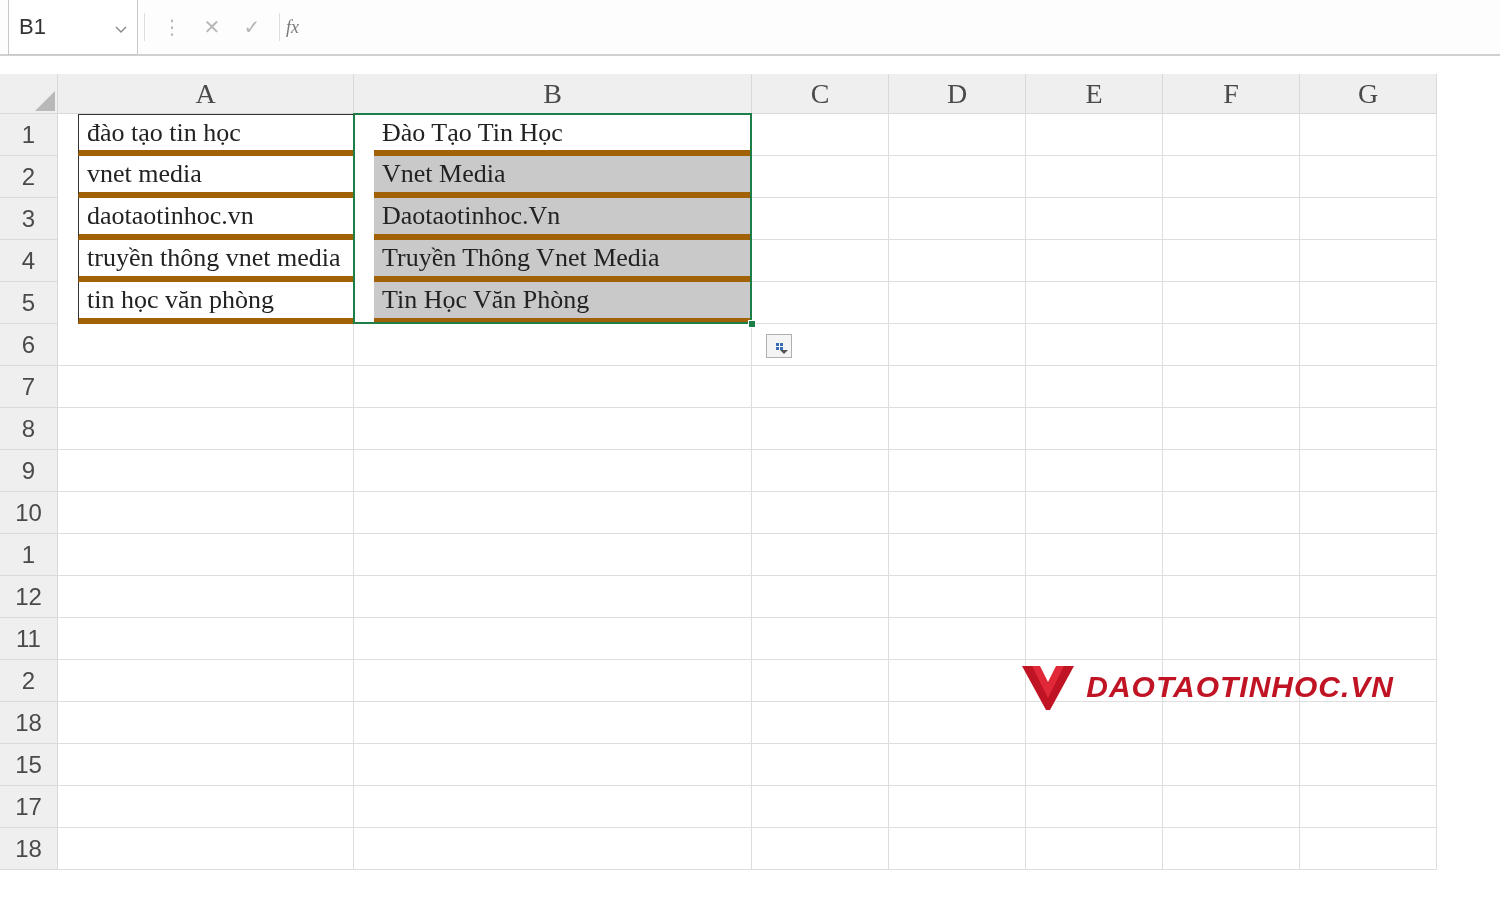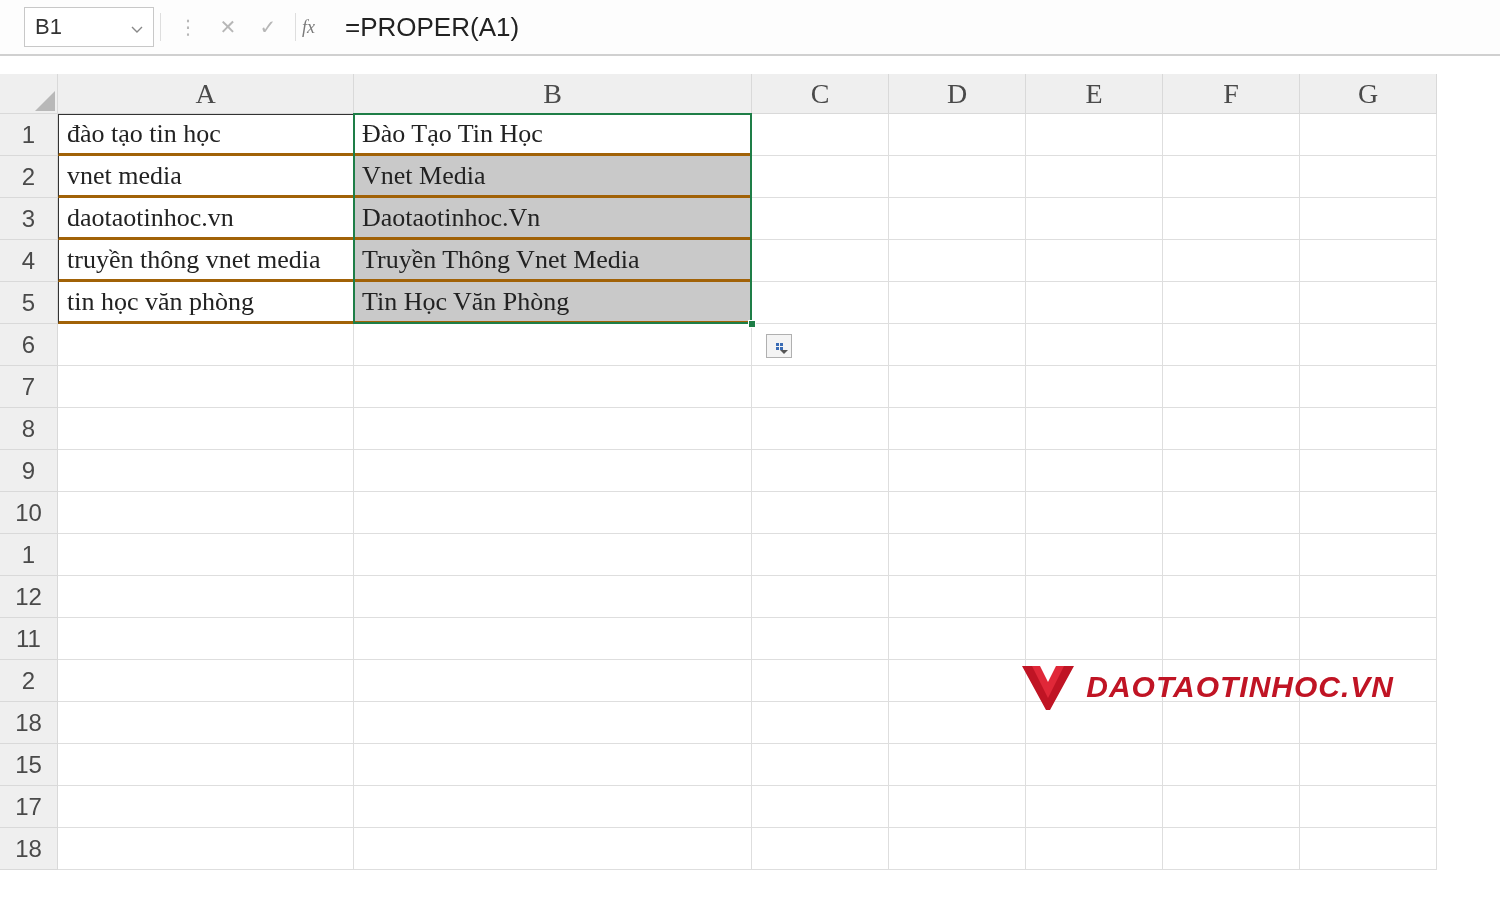--- a/index.html
+++ b/index.html
@@ -16,29 +16,29 @@
   .formula-bar {
     display: flex;
     align-items: center;
     height: 56px;
     border-bottom: 2px solid #d0d0d0;
     background: #fdfdfd;
     position: relative;
   }
   .name-box {
     width: 130px;
-    height: 40px;
+    height: 56px;
     border: 1px solid #c8c8c8;
     background: #ffffff;
     display: flex;
     align-items: center;
     padding: 0 10px;
     font-size: 22px;
     color: #333333;
-    margin-left: 24px;
+    margin-left: 8px;
     position: relative;
   }
   .name-box .drop {
     margin-left: auto;
     color: #777;
   }
   .fb-buttons {
     display: flex;
     align-items: center;
     height: 100%;
@@ -132,21 +132,22 @@
     color: #222;
     padding: 0 8px;
     display: flex;
     align-items: center;
     background: #ffffff;
     overflow: hidden;
     white-space: nowrap;
   }
   .cell.data-bordered {
     border-right: 1px solid #555;
-    border-bottom: 3px solid #a16207;
+    border-bottom: 6px solid #a16207;
+    margin-left: 20px;
   }
   .cell.data-bordered-top { border-top: 1px solid #333; }
   .cell.data-bordered-left { border-left: 1px solid #333; }
 
   .cell.sel-fill { background: #c9c9c9; }
 
   
   .selection-border {
     position: absolute;
     border: 2px solid #1e7e47;
@@ -223,21 +224,20 @@
     </span>
   </div>
   <div class="fb-sep"></div>
   <div class="fb-buttons">
     <span class="btn">⋮</span>
     <span class="btn">✕</span>
     <span class="btn">✓</span>
   </div>
   <div class="fb-sep"></div>
   <span class="fx-label">fx</span>
-  <div class="formula-input">=PROPER(A1)</div>
 </div>
 
 <div class="spacer"></div>
 
 <div class="grid" id="grid">
   <div class="hdr corner">
       <div class="corner-tri"></div>
     </div>
 
   <div class="selection-border" id="sel-border" style="left: 353px; top: 39px; width: 399px; height: 211px;"></div>

